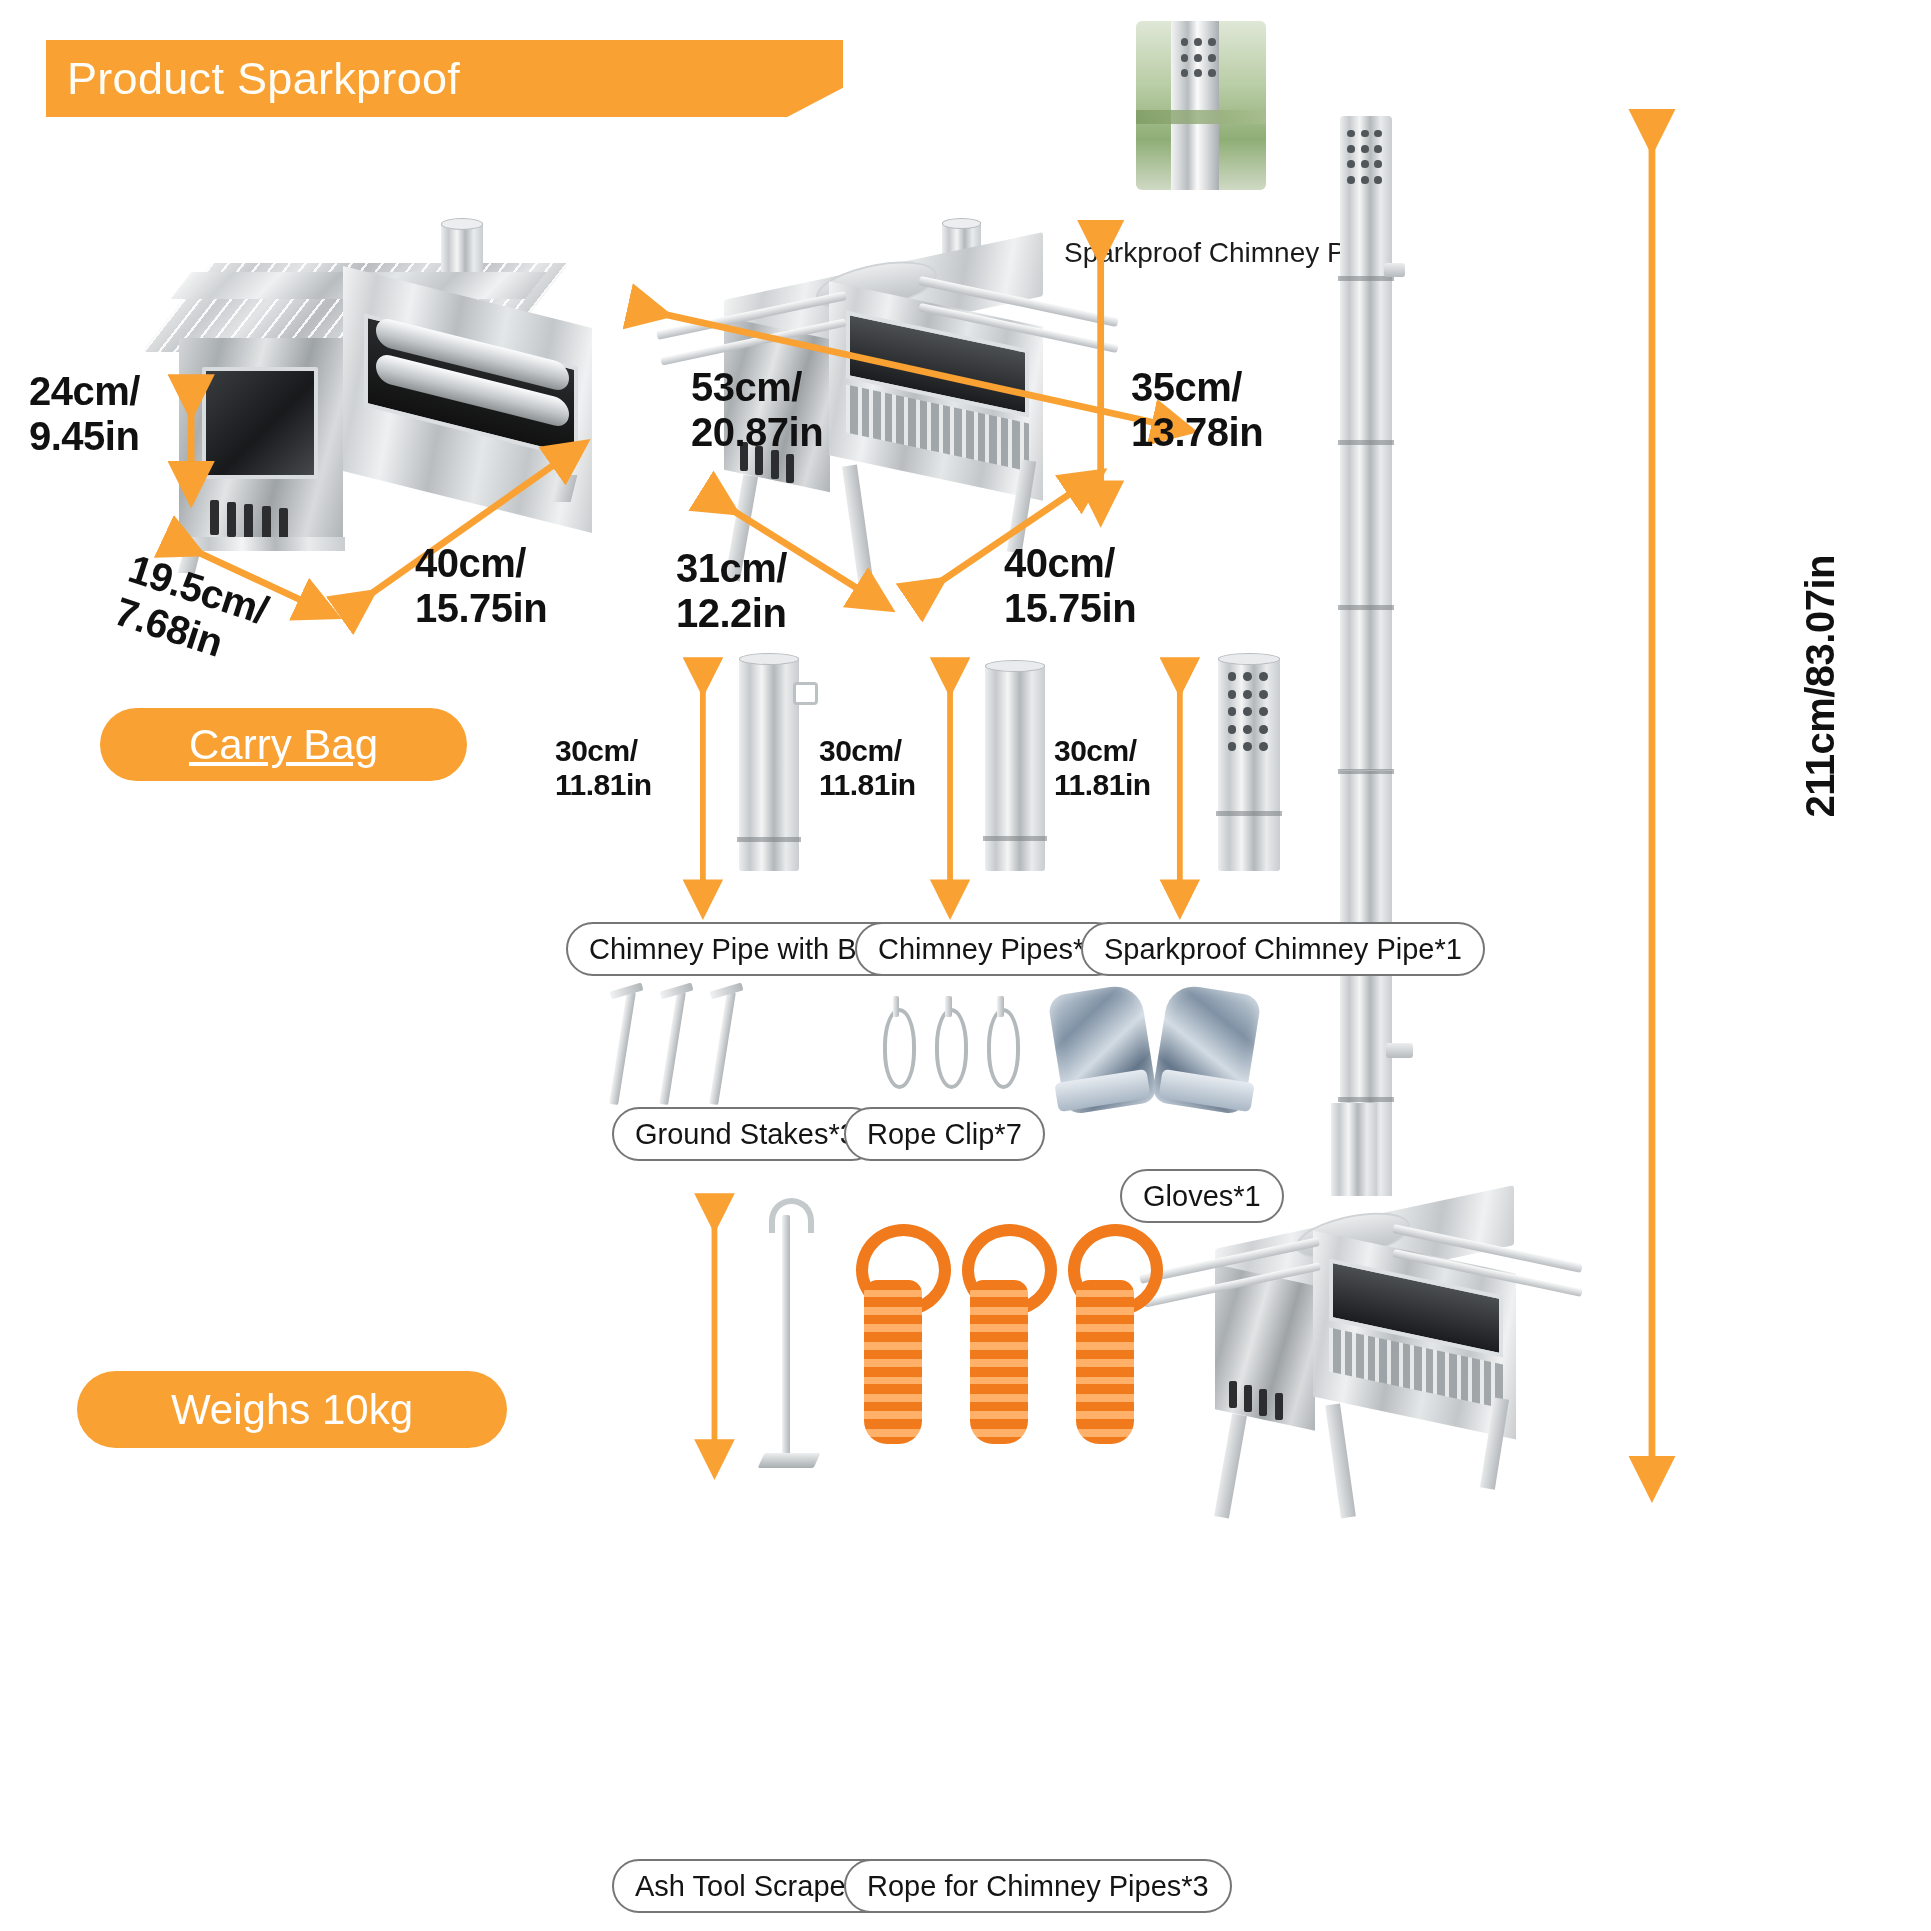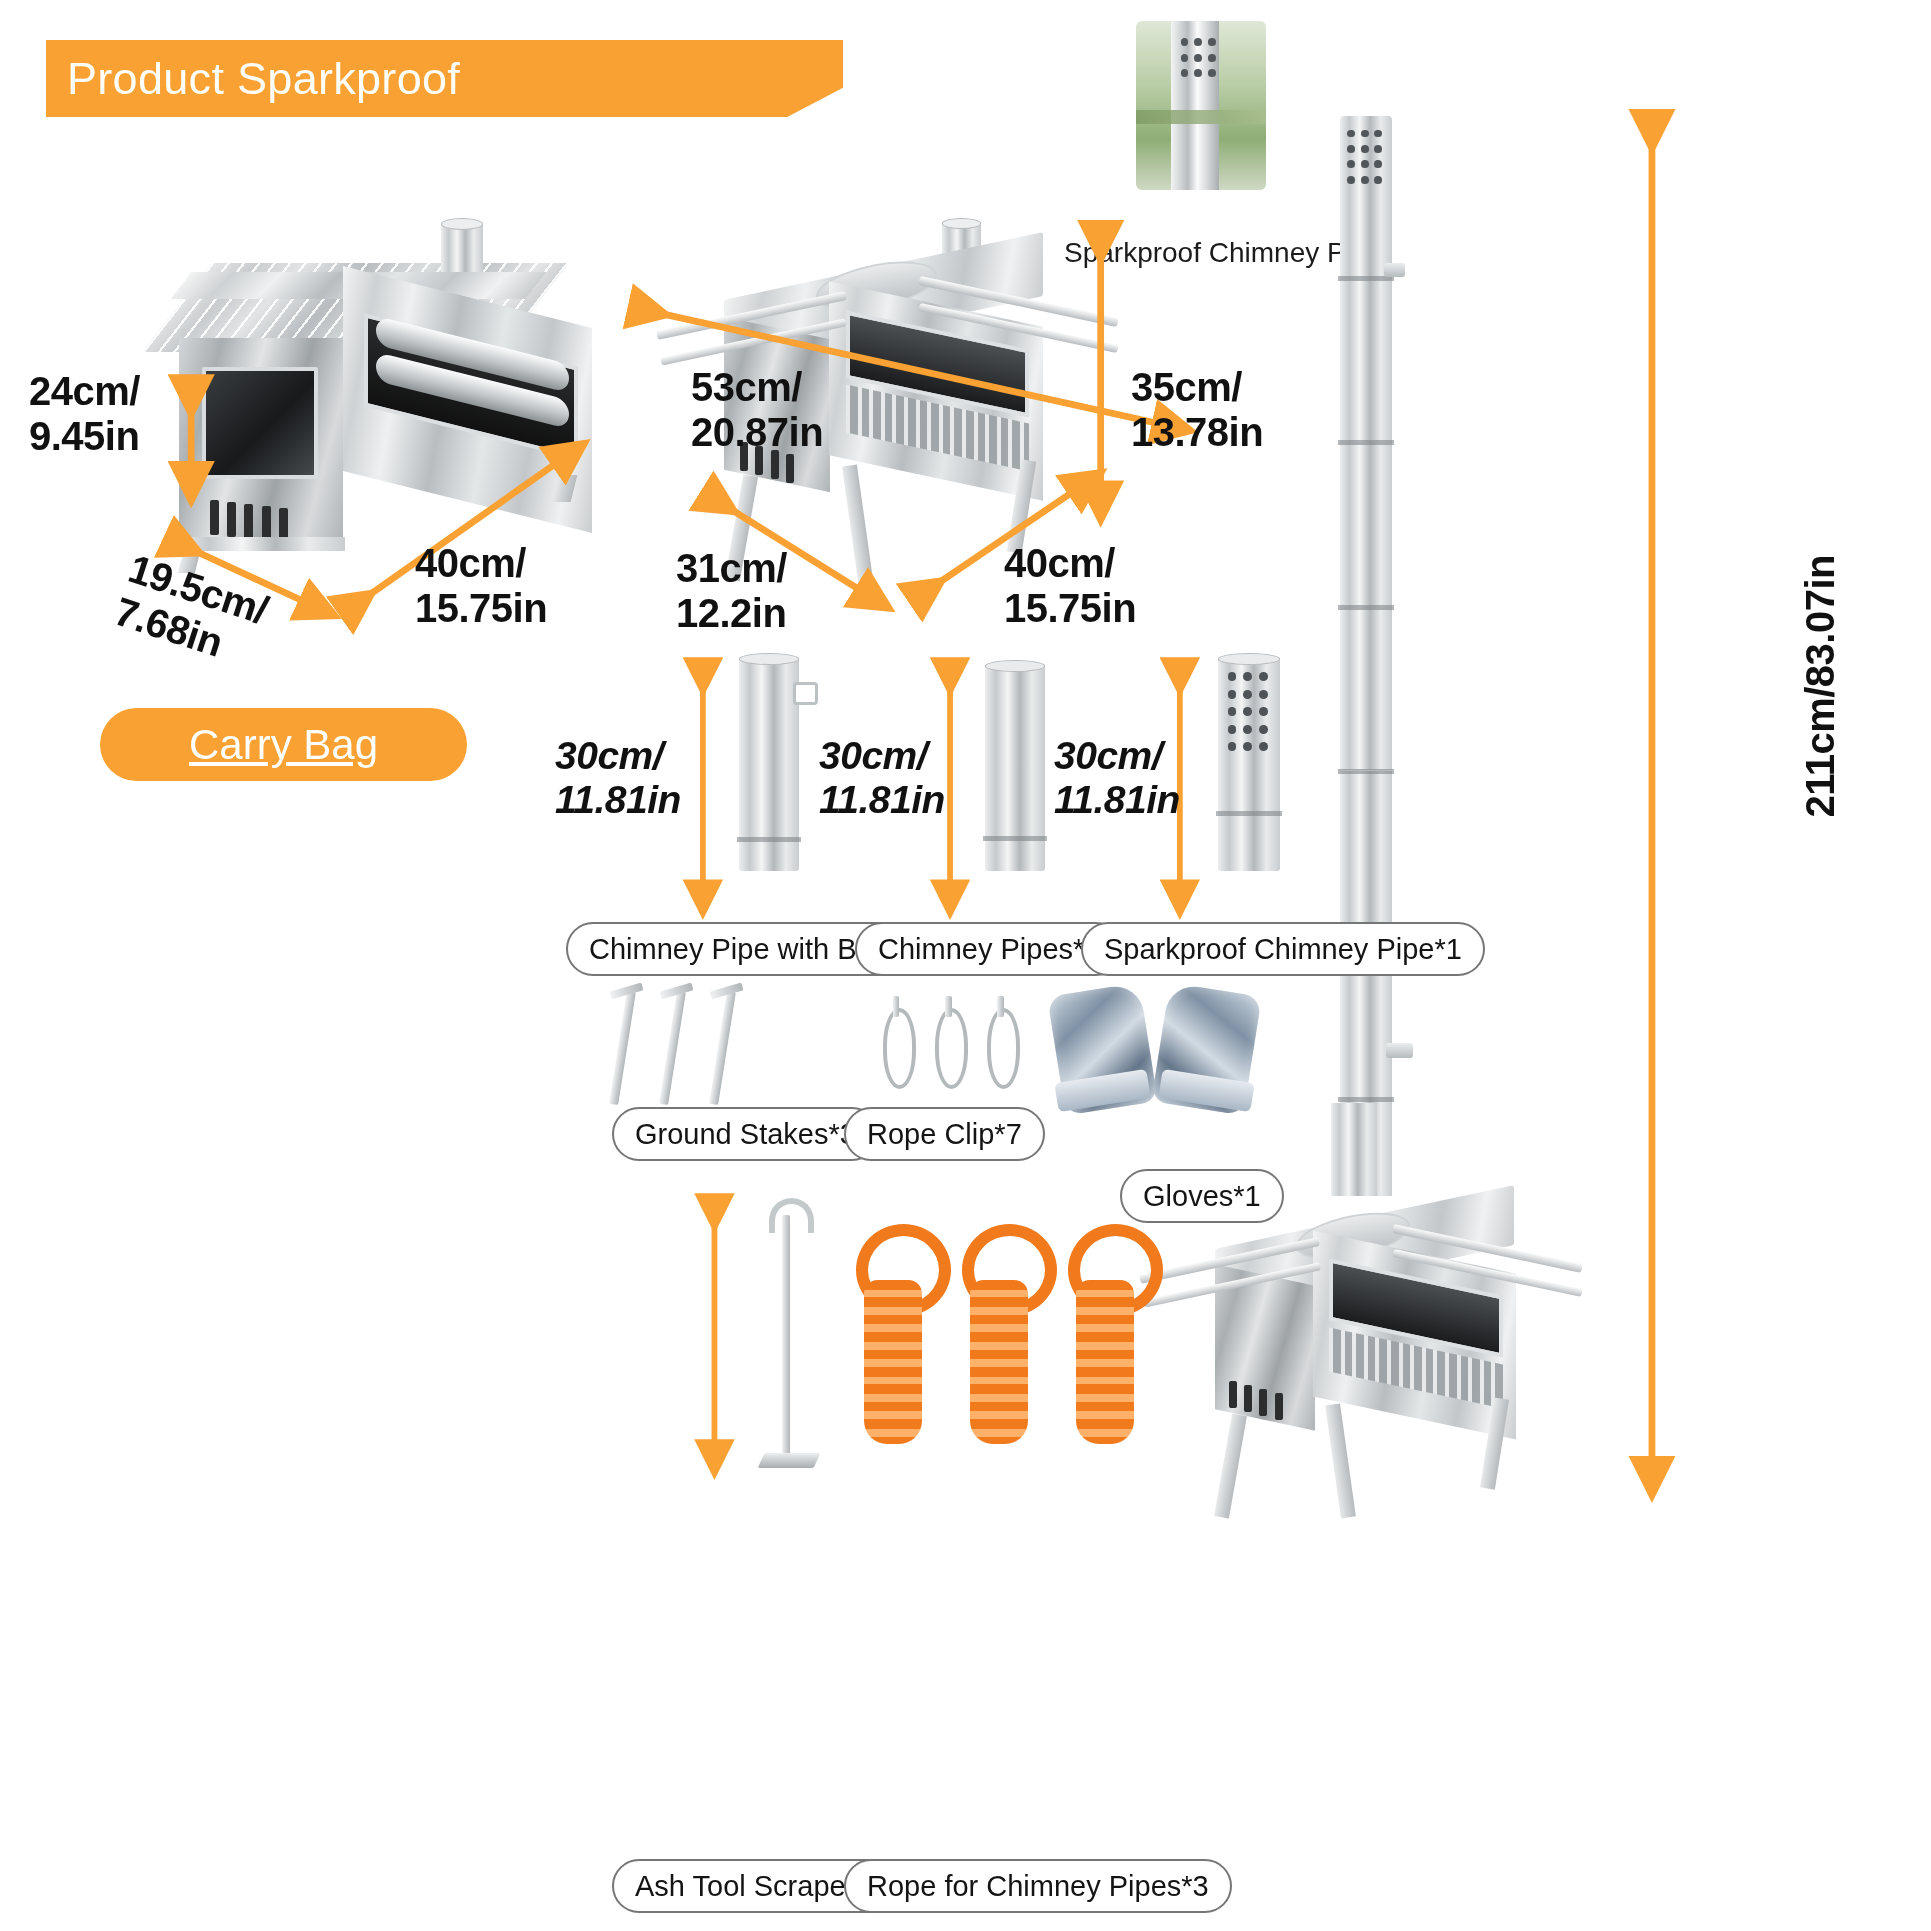--- a/index.html
+++ b/index.html
@@ -28,21 +28,21 @@
     position:absolute;left:25px;top:126px;width:850px;
     color:#a6a6a6;font-size:39px;line-height:1.28;font-weight:400;
   }
 
   
   .dim{
     position:absolute;color:#111;font-weight:bold;
     font-size:40px;line-height:1.12;white-space:pre-line;
     letter-spacing:-0.5px;
   }
-  .dim.small{font-size:39px;font-style:italic;}
+  .dim.small{font-size:30px;}
   .caption{
     position:absolute;color:#1b1b1b;font-size:29px;font-weight:400;
     white-space:nowrap;
   }
 
   
   .pill{
     position:absolute;border:2.4px solid #767676;border-radius:965px;
     background:#fff;color:#141414;font-size:29px;font-weight:400;
     display:flex;align-items:center;justify-content:center;
@@ -376,20 +376,23 @@
     </defs>
     <line x1="1711" y1="135" x2="1711" y2="1530" stroke="#f9a132" stroke-width="7" marker-start="url(#ah3)" marker-end="url(#ah3)"></line>
   </svg>
   <div class="dim" style="left:1798px;top:555px;writing-mode:vertical-rl;transform:rotate(180deg);
               white-space:nowrap;">211cm/83.07in</div>
 
 
   <div class="pill-orange" style="left:100px;top:708px;width:367px;height:73px;text-decoration:underline;">
     <span>Carry Bag</span>
   </div>
+  <div class="pill-orange" style="left:77px;top:1371px;width:430px;height:77px;">
+    <span>Weighs 10kg</span>
+  </div>
 
   <div style="position:absolute;left:739px;top:657px;width:64px;height:232px;">
     <div class="metal-v" style="position:absolute;left:0;top:0;width:60px;height:214px;border-radius:2.9px"></div>
     <div style="position:absolute;left:0;top:-3.9px;width:60px;height:11.6px;background:#e9ebec;
          border-radius:50%;border:1.9px solid #b7bbbe;box-sizing:border-box"></div>
     <div class="pipe-seam" style="left:-1.9px;top:180px;width:64px;height:4.8px;"></div>
     <div style="position:absolute;left:54px;top:25px;width:25px;height:23px;
          border:3.9px solid #bcc1c4;border-radius:3.9px;background:#fff;box-sizing:border-box"></div>
   </div>
 

